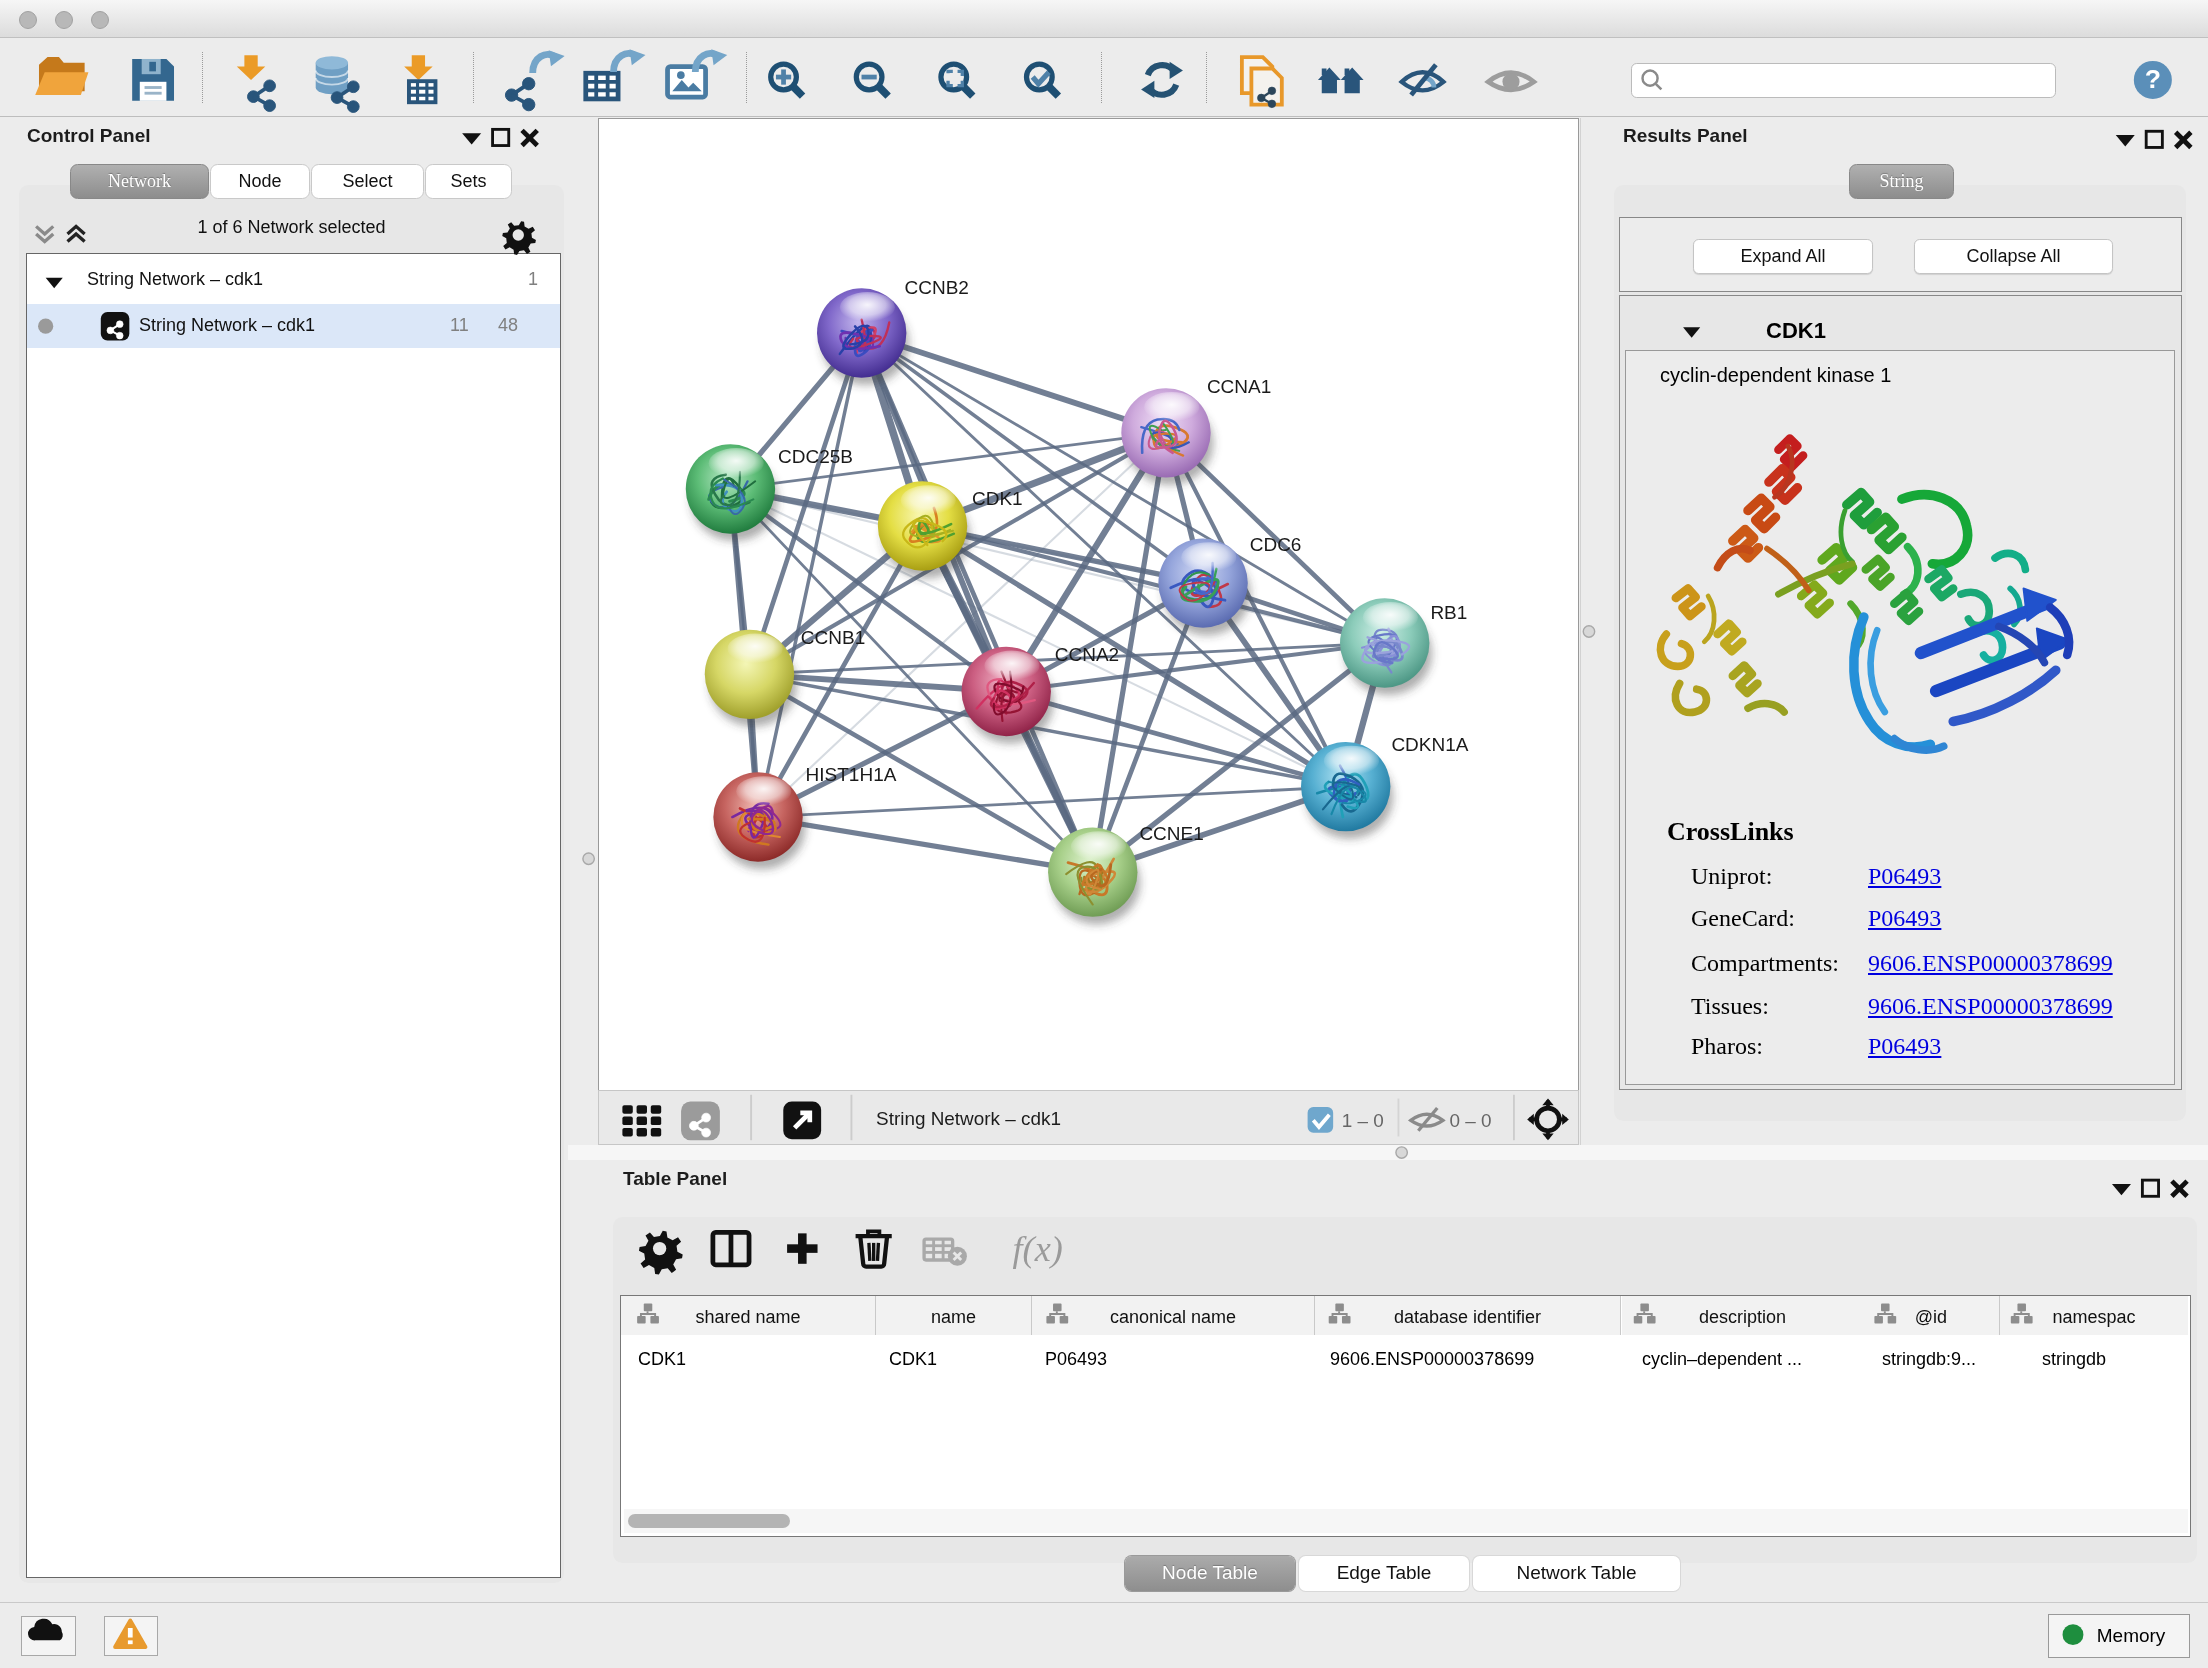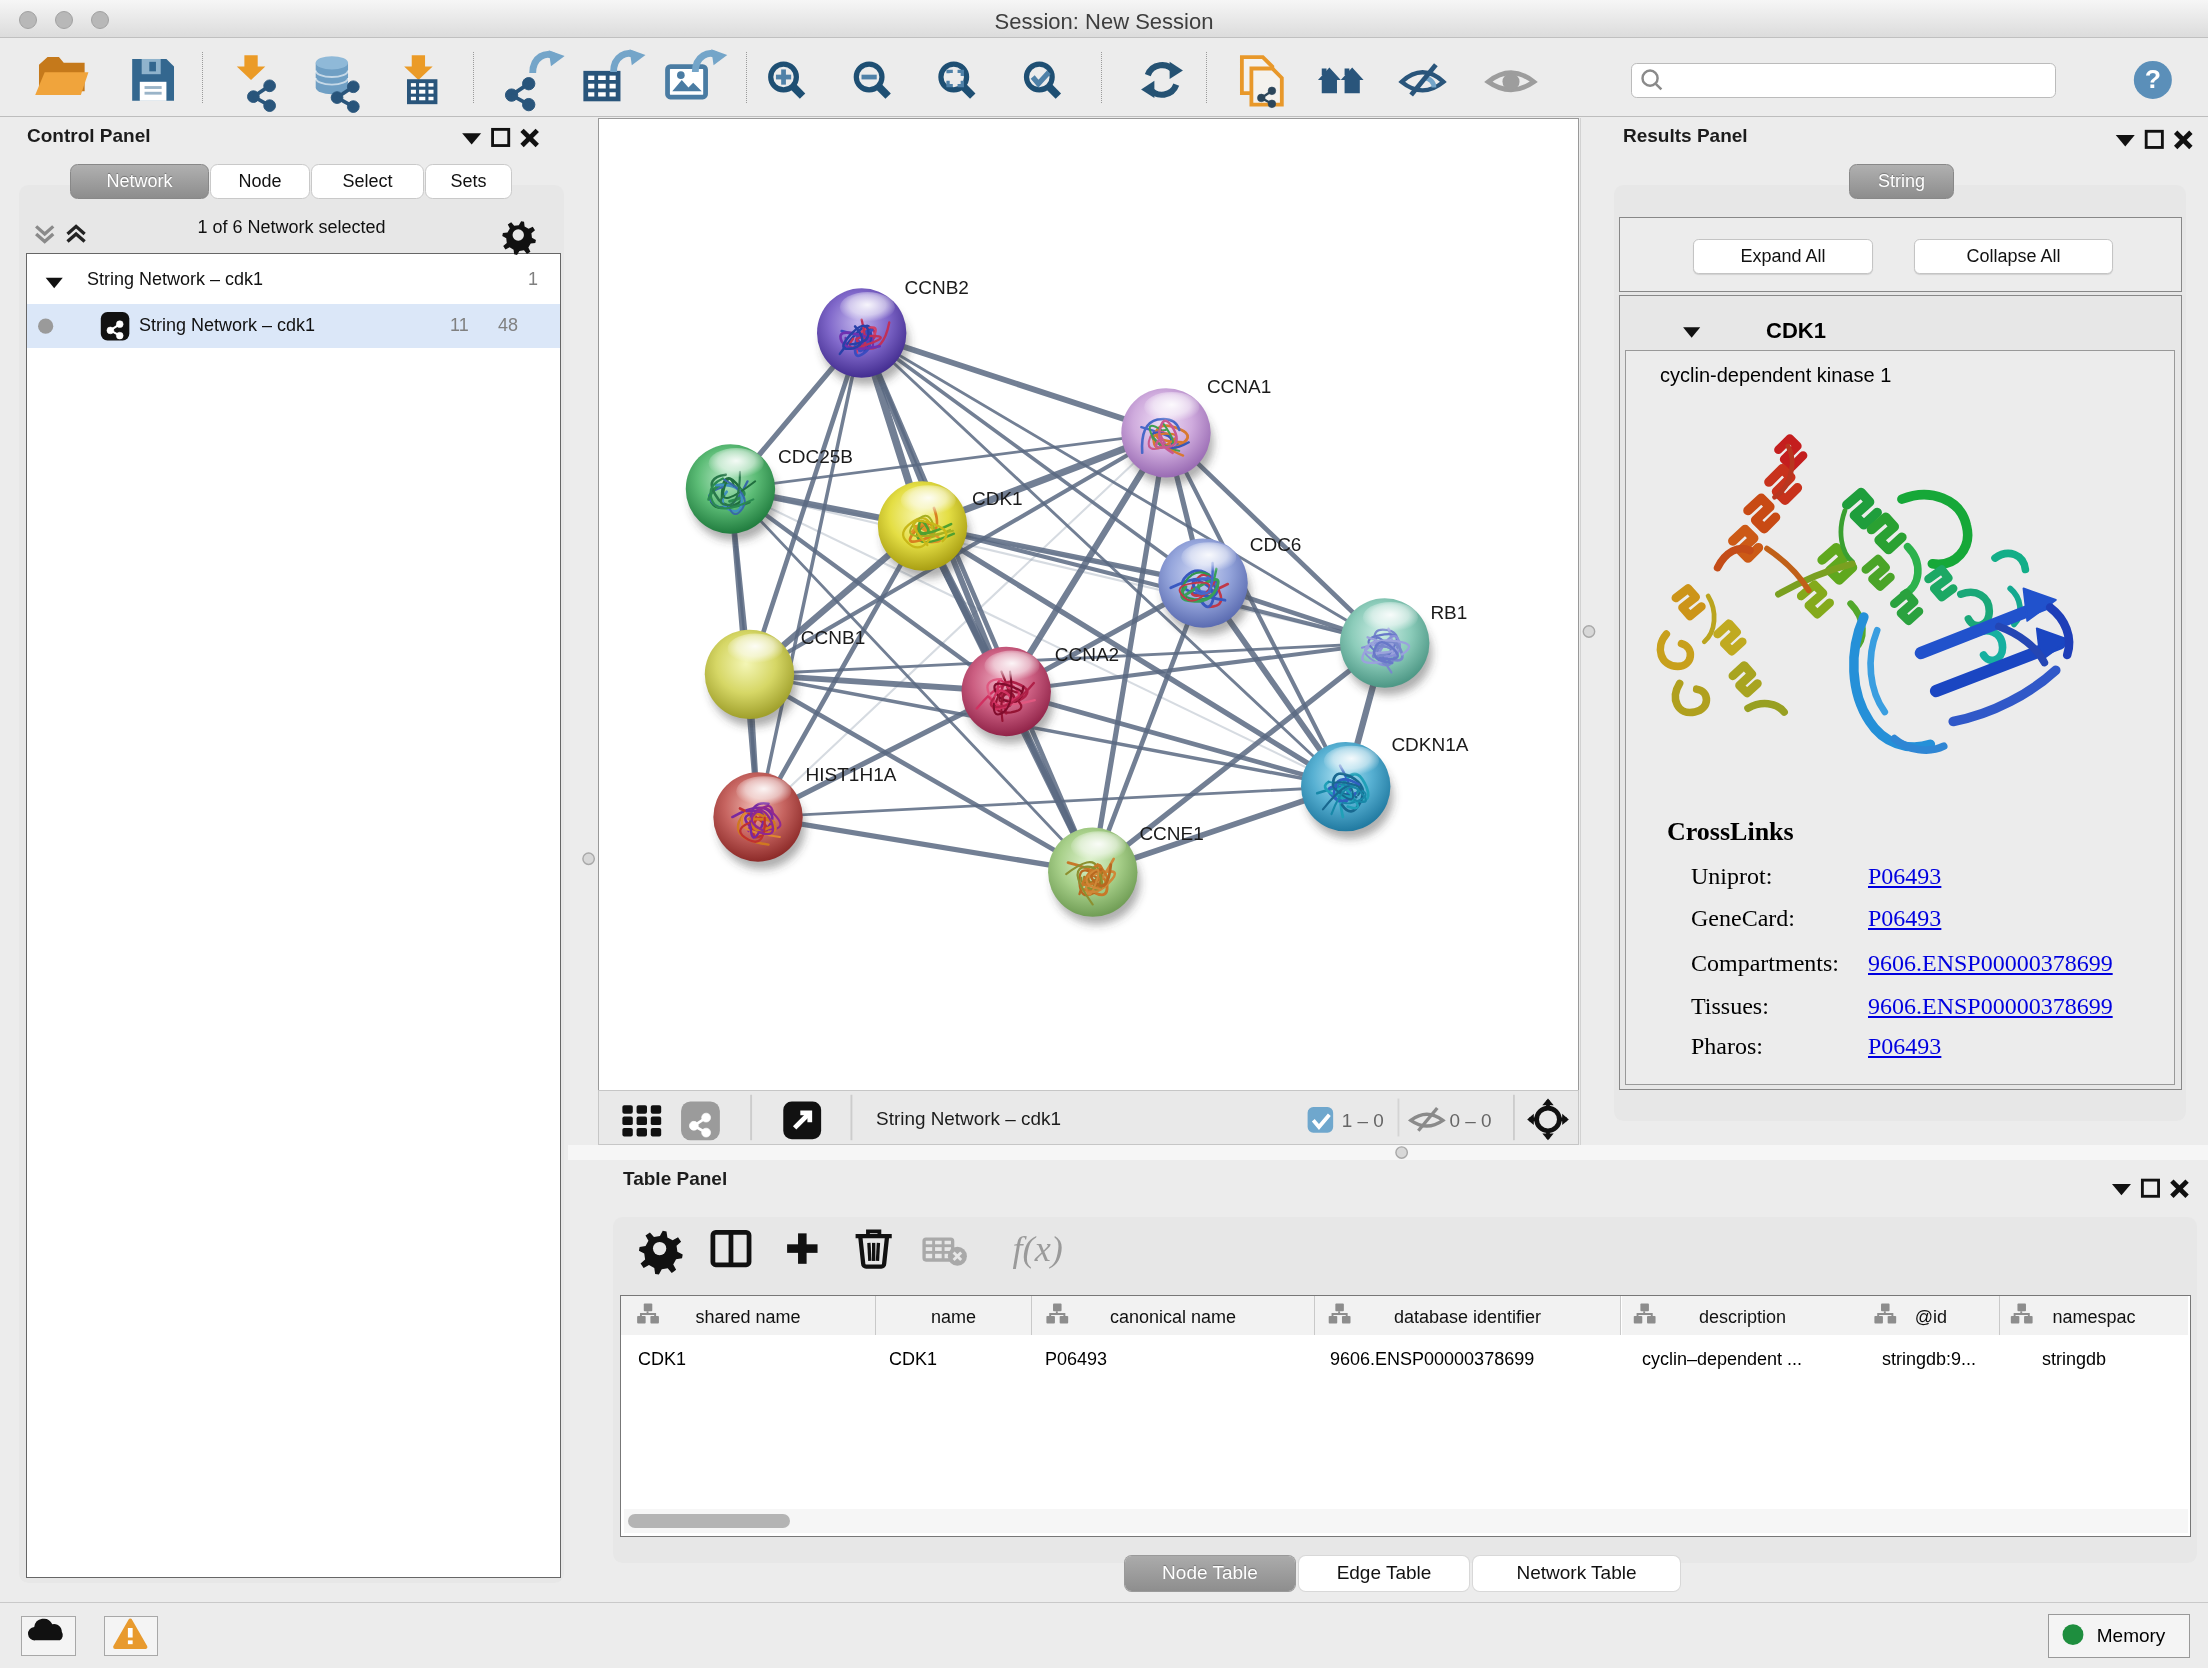--- a/index.html
+++ b/index.html
@@ -25,21 +25,21 @@
 
 
 .phead { font-size:19px; color:#1c1c1c;font-weight:bold; }
 
 
 #cpanel-head { left:27px; top:125px; }
 #cp-box { left:19px; top:185px; width:545px; height:1398px; background:#e7e7e7; border-radius:9.5px; }
 .tabbtn { position:absolute; z-index:5; top:164px; height:35px; background:#fff; border:1px solid #c9c9c9;
   font-size:18px; color:#111; text-align:center; line-height:33px; border-radius:7.6px; }
 .tabsel { background:linear-gradient(#b0b0b0,#8d8d8d); color:#fff; border-color:#888;
-  text-shadow:0 -1px 1px rgba(0,0,0,0.3); }
+  text-shadow:0 -1px 1px rgba(0,0,0,0.3);font-family:Liberation Serif, serif; }
 #cp-bar { left:28.5px; top:207px; width:526px; height:44px; }
 #cp-bar-label { position:absolute; left:0; top:9.5px; width:100%; text-align:center; font-size:18px; color:#111; }
 #cp-list { left:26px; top:253px; width:535px; height:1325px; background:#fff; border:1.9px solid #666; }
 .cprow { position:absolute; left:0; width:100%; height:50px; font-size:18px; color:#111; }
 #cprow2 { top:50px; height:44px; background:#dbe7f8; }
 .gray { color:#808080; }
 
 
 #netview { left:598px; top:118px; width:981px; height:972px; background:#fff;
   border:1px solid #999; border-bottom:none; }
@@ -85,21 +85,20 @@
 #membtn { position:absolute; left:2048px; top:11.4px; width:142px; height:44px; background:#f4f4f4;
   border:1px solid #999; font-size:19px; color:#000; }
 </style>
 </head>
 <body>
 
 <div class="abs" id="titlebar">
   <div class="tl" style="left:19px;"></div>
   <div class="tl" style="left:55px;"></div>
   <div class="tl" style="left:91px;"></div>
-  <div id="title">Session: New Session</div>
 </div>
 
 <div class="abs" id="toolbar">
   <div id="tb-icons"><svg width="2208" height="78" viewBox="0 0 2322 82">
   <defs>
     <g id="shareg">
             <circle cx="-9" cy="8" r="6.5"></circle>
             <circle cx="9" cy="-4" r="6.5"></circle>
             <circle cx="9" cy="18" r="6.5"></circle>
       <line x1="-9" y1="8" x2="9" y2="-4" stroke-width="4"></line>

